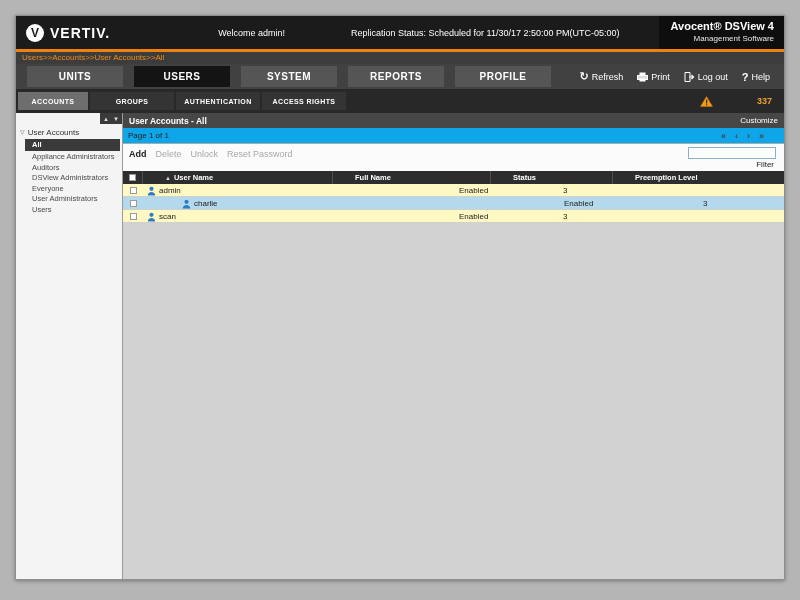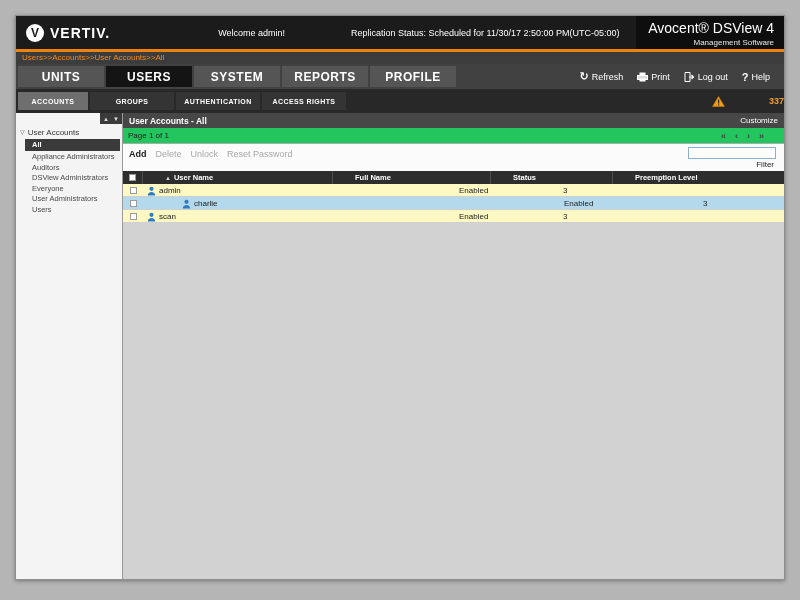--- a/index.html
+++ b/index.html
@@ -12,47 +12,47 @@
   
   .header { height:33px; background:#1b1b1b; display:flex; align-items:center; color:#fff; }
   .logo { display:flex; align-items:center; padding-left:10px; }
   .logo-circle { width:18px; height:18px; border-radius:50%; background:#fff; color:#1b1b1b;
                  font-weight:bold; font-size:12px; display:flex; align-items:center; justify-content:center; }
   .logo-text { font-size:14px; font-weight:bold; letter-spacing:1px; margin-left:6px; }
   .welcome { font-size:9px; margin-left:108px; white-space:nowrap; }
   .replication { font-size:9px; margin-left:66px; white-space:nowrap; }
   .product { margin-left:auto; background:#0e0e0e; height:100%; padding:4px 10px 0 12px;
              text-align:right; min-width:100px; }
-  .product .line1 { font-size:14px; font-weight:normal; }
+  .product .line1 { font-size:11px; font-weight:bold; }
   .product .line2 { font-size:8px; color:#e8e8e8; margin-top:2px; }
 
   .orange-line { height:3px; background:#ef820d; }
 
   .breadcrumb { height:12px; background:#3c3c3c; color:#f08b1e; font-size:8px;
                 line-height:12px; padding-left:6px; }
 
   
   .tabbar { height:25px; background:#414141; display:flex; align-items:center; }
-  .tab { width:86px; height:21px; margin-left:2px; background:#555; border:none;
-         color:#fff; font-size:12px; font-weight:bold; letter-spacing:.5px;
+  .tab { width:96px; height:21px; margin-left:11px; background:#555; border:none;
+         color:#fff; font-size:10px; font-weight:bold; letter-spacing:.5px;
          font-family:inherit; cursor:pointer; }
   .tab.active { background:#141414; }
   .spacer { flex:1; }
   .top-action { display:flex; align-items:center; color:#fff; font-size:9px;
                 margin-right:14px; cursor:pointer; white-space:nowrap; }
   .top-action .glyph { font-size:11px; margin-right:3px; font-weight:bold; }
   .top-action svg { margin-right:3px; }
 
   
   .subtabbar { height:24px; background:#282828; display:flex; align-items:center; }
   .subtab { width:84px; height:18px; margin-left:2px; background:#343434; border:none;
             color:#fff; font-size:7px; font-weight:bold; letter-spacing:.4px;
             font-family:inherit; cursor:pointer; }
   .subtab.active { background:#6e6e6e; width:70px; }
-  .alert { display:flex; align-items:flex-start; cursor:pointer;gap:40px; }
+  .alert { display:flex; align-items:flex-start; margin-right:12px; cursor:pointer;gap:40px; }
   .alert-count { color:#f0a030; font-size:9px; font-weight:bold; margin-left:4px; }
 
   
   .content { position:absolute; top:97px; bottom:0; left:0; right:0; display:flex; }
 
   .sidebar { width:107px; background:#f4f4f4; border-right:1px solid #9a9a9a; font-size:8px; }
   .side-scroll { height:11px; display:flex; justify-content:flex-end; }
   .side-scroll .box { background:#3a3a3a; color:#ddd; font-size:6px; padding:0 3px;
                       display:flex; align-items:center; gap:4px; }
   .side-scroll .box span { cursor:pointer; }
@@ -63,21 +63,21 @@
                white-space:nowrap; overflow:hidden; font-size:7.5px; }
   .tree-item.selected { margin-left:7px; background:#3a3a3a; color:#fff; font-weight:bold;
                         padding:1px 0 1px 7px; line-height:10px; margin-bottom:1px; }
 
   .main { flex:1; background:#d2d2d2; display:flex; flex-direction:column; overflow:hidden; }
   .main-title { height:15px; background:#474747; color:#fff; display:flex;
                 align-items:center; font-size:8.5px; padding:0 6px;gap:12px; }
   .main-title .title { font-weight:bold; }
   .main-title .customize { margin-left:auto; cursor:pointer; font-size:8px; }
 
-  .page-bar { height:16px; background:#22c55e; border-bottom:1px solid #aaa; display:flex;
+  .page-bar { height:16px; background:#0ea5e9; border-bottom:1px solid #aaa; display:flex;
               align-items:center; font-size:8px; color:#222; padding:0 20px 0 5px; }
   .pager { margin-left:auto; display:flex; gap:9px; color:#444; font-size:9px; font-weight:bold; }
   .pager span { cursor:pointer; }
 
   .toolbar { background:#fbfbfb; display:flex; padding:3px 8px 2px 6px; min-height:24px; }
   .actions { display:flex; gap:9px; font-size:9px; align-items:flex-start; padding-top:2px; }
   .link { cursor:pointer; }
   .link.primary { color:#222; font-weight:bold; }
   .link.disabled { color:#a8a8a8; }
   .filter-block { margin-left:auto; display:flex; flex-direction:column; align-items:flex-end; }

